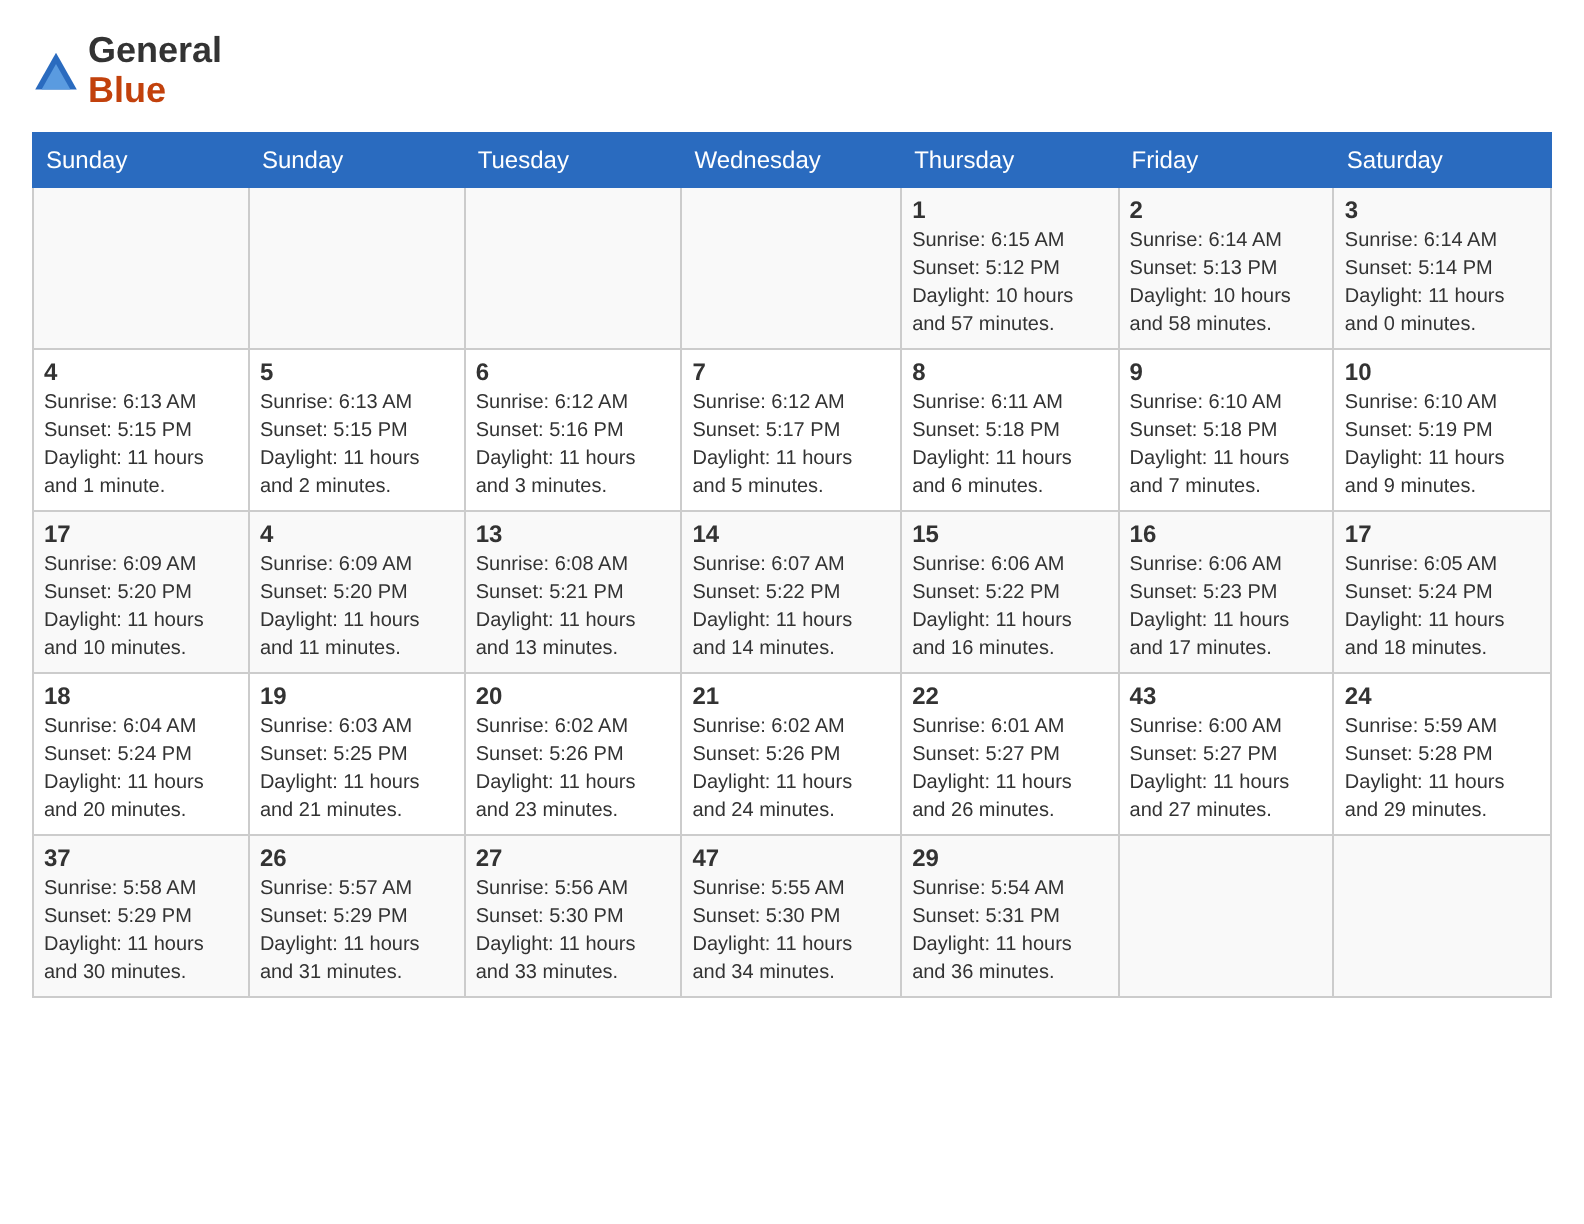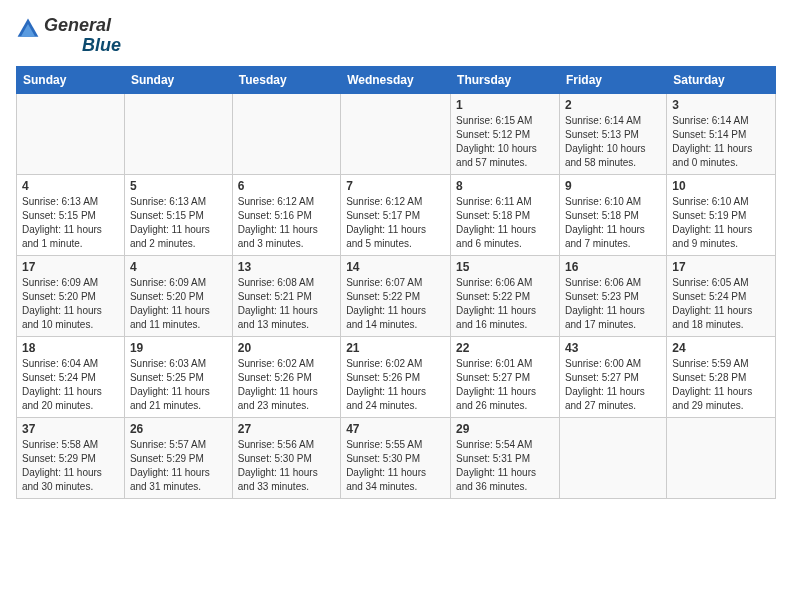--- a/index.html
+++ b/index.html
@@ -11,30 +11,30 @@
       padding: 16px;
     }
     .header-area {
       display: flex;
       justify-content: space-between;
       align-items: flex-start;
       margin-bottom: 10px;
     }
     .logo {
       display: flex;
+      align-items: center;
       gap: 4px;
-      font-style: italic;
     }
     .logo-text {
       font-size: 18px;
       font-weight: bold;
       line-height: 1.1;
     }
     .logo-general { color: #333; }
-    .logo-blue { color: #0c4a6e; margin-left: 38px; }
+    .logo-blue { color: #c2410c; }
     .logo-icon {
       width: 24px;
       height: 24px;
     }
     .title-area {
       text-align: right;
     }
     .month-title {
       font-size: 36px;
       font-weight: bold;
@@ -49,21 +49,21 @@
       width: 100%;
       border-collapse: collapse;
       font-size: 10.5px;
     }
     thead tr th {
       background-color: #2a6bbf;
       color: #fff;
       text-align: left;
       padding: 6px 6px;
       font-size: 12px;
-      font-weight: bold;
+      font-weight: normal;
       border: 1px solid #2a6bbf;
     }
     tbody tr td {
       border: 1px solid #ccc;
       vertical-align: top;
       padding: 4px 5px;
       width: 113px;
       min-height: 80px;
       background: #fff;
     }

